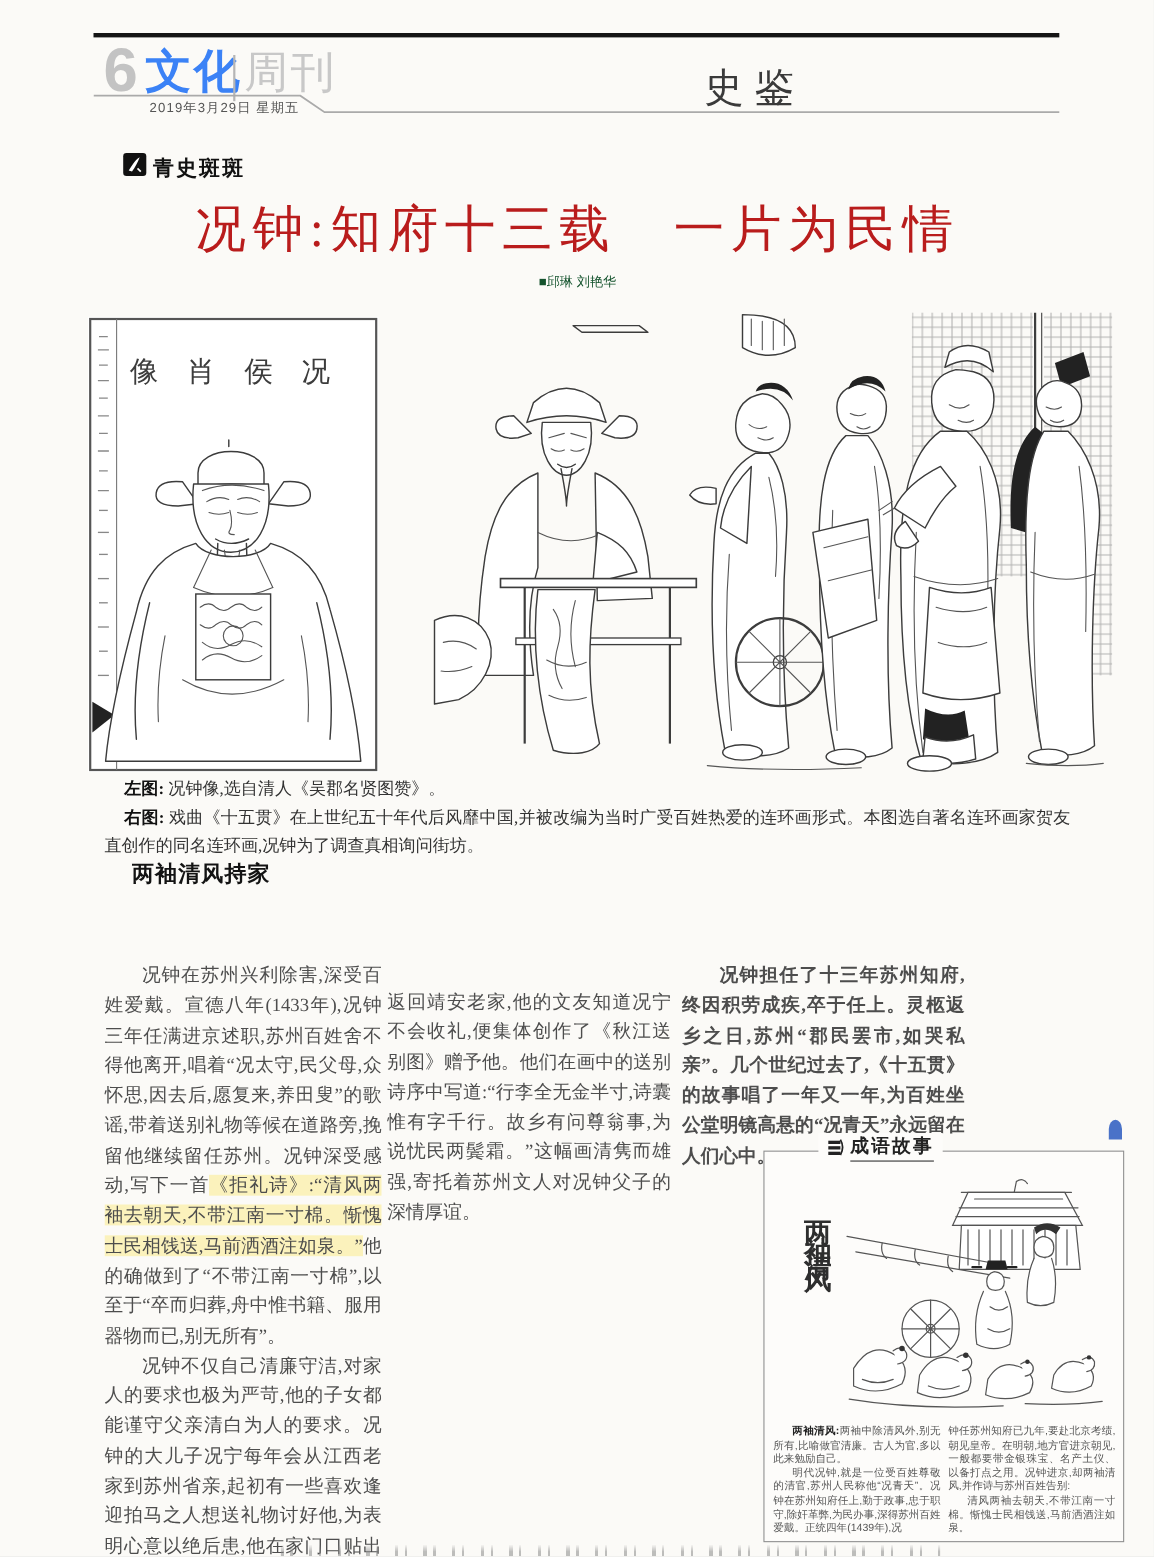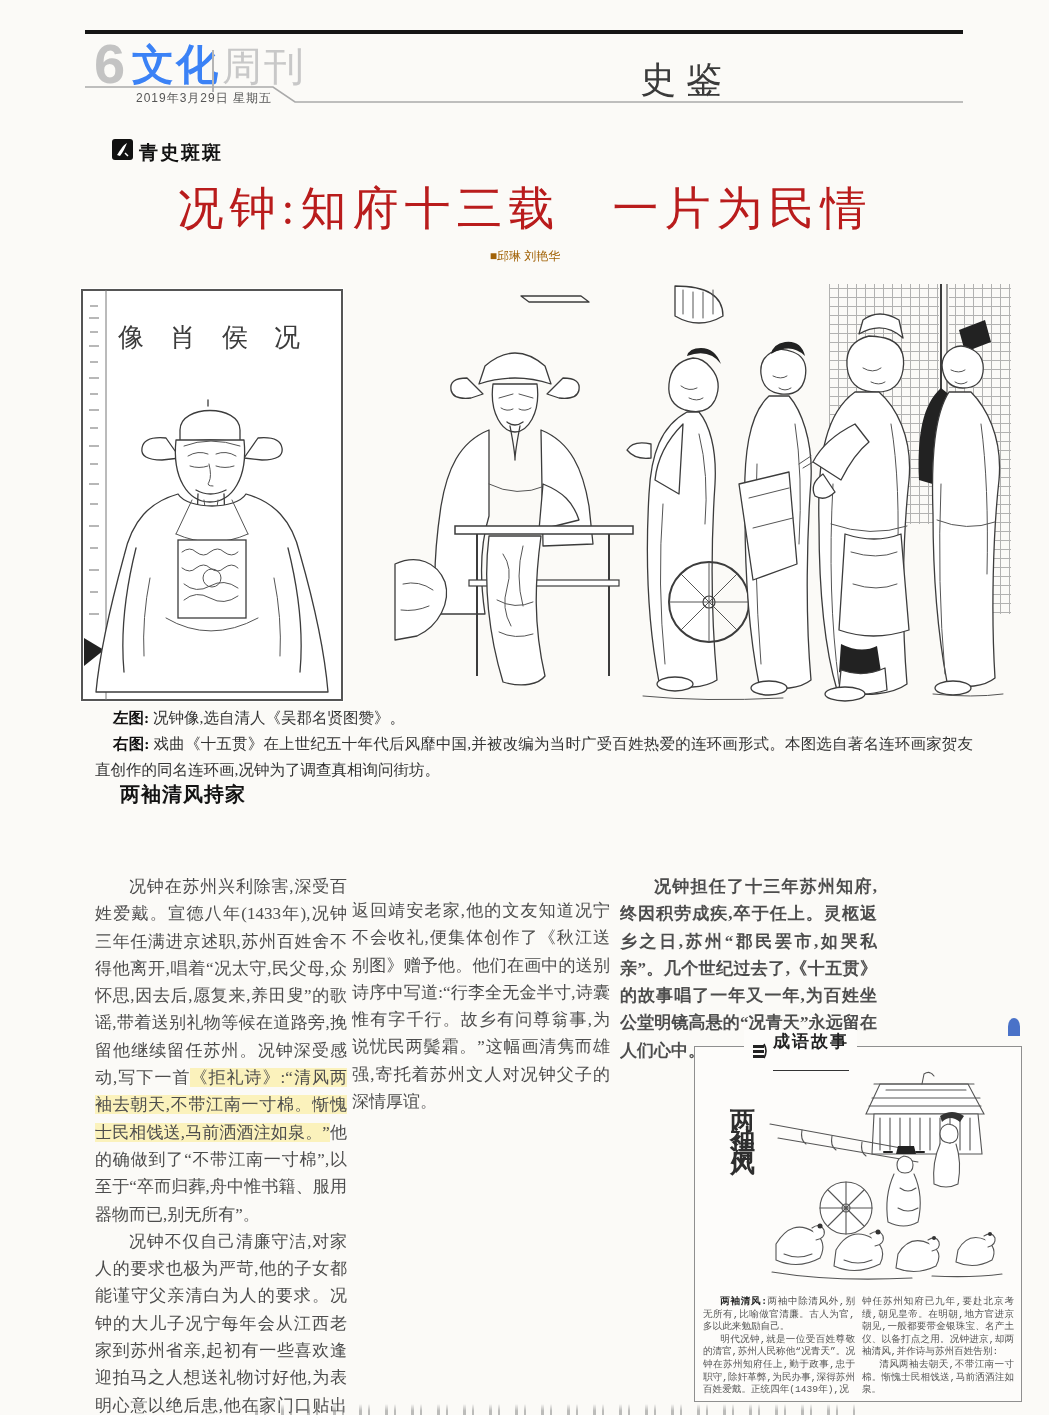--- a/index.html
+++ b/index.html
@@ -19,21 +19,21 @@
             font-size:12px;color:#555;letter-spacing:1px;}
   #column-title{left:640px;top:56px;font-size:36px;color:#3a3a3a;letter-spacing:10px;
             font-family:"Liberation Serif",serif;}
   
   #kicker-icon{left:112px;top:139px;width:21px;height:21px;background:#111;border-radius:3px;}
   #kicker-icon svg{display:block;}
   #kicker{left:139px;top:140px;font-size:19px;font-weight:bold;color:#111;letter-spacing:2px;
           font-family:"Liberation Sans",sans-serif;}
   #headline{left:85px;top:178px;width:880px;text-align:center;font-size:46px;color:#b91c1c;
           letter-spacing:6px;font-family:"Liberation Serif",serif;}
-  #byline{left:85px;top:248px;width:880px;text-align:center;font-size:12px;color:#a16207;
+  #byline{left:85px;top:248px;width:880px;text-align:center;font-size:12px;color:#14532d;
           font-family:"Liberation Sans",sans-serif;}
   
   #portrait-fig{left:80px;top:288px;width:264px;height:414px;background:#fff;}
   #seal-row{left:118px;top:320px;width:212px;display:flex;justify-content:space-between;
           font-size:26px;color:#3c3c3c;font-family:"Liberation Serif",serif;}
   #comic-fig{left:393px;top:284px;width:620px;height:420px;}
   .caption{font-size:15.5px;color:#333;line-height:26px;font-family:"Liberation Serif",serif;}
   .cap-label{font-weight:bold;color:#111;text-align:center;}
   #cap1{left:113px;top:705px;width:860px;}
   #cap2{left:95px;top:731px;width:878px;text-indent:18px;text-align:justify;}
@@ -46,28 +46,28 @@
   #col1{left:95px;width:252px;height:578px;}
   #col2{left:352px;width:258px;height:578px;margin-top:24px;}
   #col3{left:620px;width:257px;height:190px;font-weight:bold;}
   .hl{background:#fbf2bc;}
   
   #story-box{left:694px;top:1046px;width:326px;height:354px;border:1.5px solid #8f8f8f;background:#fdfcfa;}
   #story-head-wrap{left:694px;top:1030px;width:326px;height:26px;}
   #story-head{position:absolute;left:50px;top:0;background:#fdfcfa;padding:0 8px;display:flex;
           align-items:center;gap:5px;}
   #story-head-label{font-size:17px;font-weight:bold;color:#222;border-bottom:1.5px solid #333;
-          padding-bottom:17px;font-family:"Liberation Serif",serif;letter-spacing:2px;}
+          padding-bottom:2px;font-family:"Liberation Serif",serif;letter-spacing:2px;}
   #bookmark{left:1008px;top:1018px;width:12px;height:18px;background:#4a72c8;
           border-radius:10px 10px 0 0 / 14px 14px 0 0;}
   #vert-title{left:726px;top:1090px;writing-mode:vertical-rl;font-size:25px;font-weight:bold;
           color:#2e2e2e;letter-spacing:14px;font-family:"Liberation Serif",serif;}
   #story-illu{left:762px;top:1058px;width:252px;height:232px;}
   .boxcol{position:absolute;top:1296px;width:152px;height:100px;font-size:9.6px;line-height:12.6px;
-          color:#555;text-align:justify;overflow:hidden;font-family:Liberation Mono, monospace;}
+          color:#555;text-align:justify;overflow:hidden;font-family:Liberation Sans, sans-serif;}
   .boxcol p{margin:0;text-indent:1.8em;}
   #boxcol-left{left:703px;}
   #boxcol-right{left:862px;}
   .boxlabel{font-weight:bold;color:#222;}
   
   #cut-line{left:255px;top:1404px;width:600px;height:11px;opacity:.55;
     background:repeating-linear-gradient(90deg,#8a8a8a 0 3px,transparent 3px 9px,#8a8a8a 9px 11px,transparent 11px 26px);
     -webkit-mask-image:linear-gradient(180deg,transparent 0,#000 60%);
             mask-image:linear-gradient(180deg,transparent 0,#000 60%);}
   svg .ln{fill:none;stroke:#3c3c3c;stroke-width:1.3;stroke-linecap:round;stroke-linejoin:round;}

